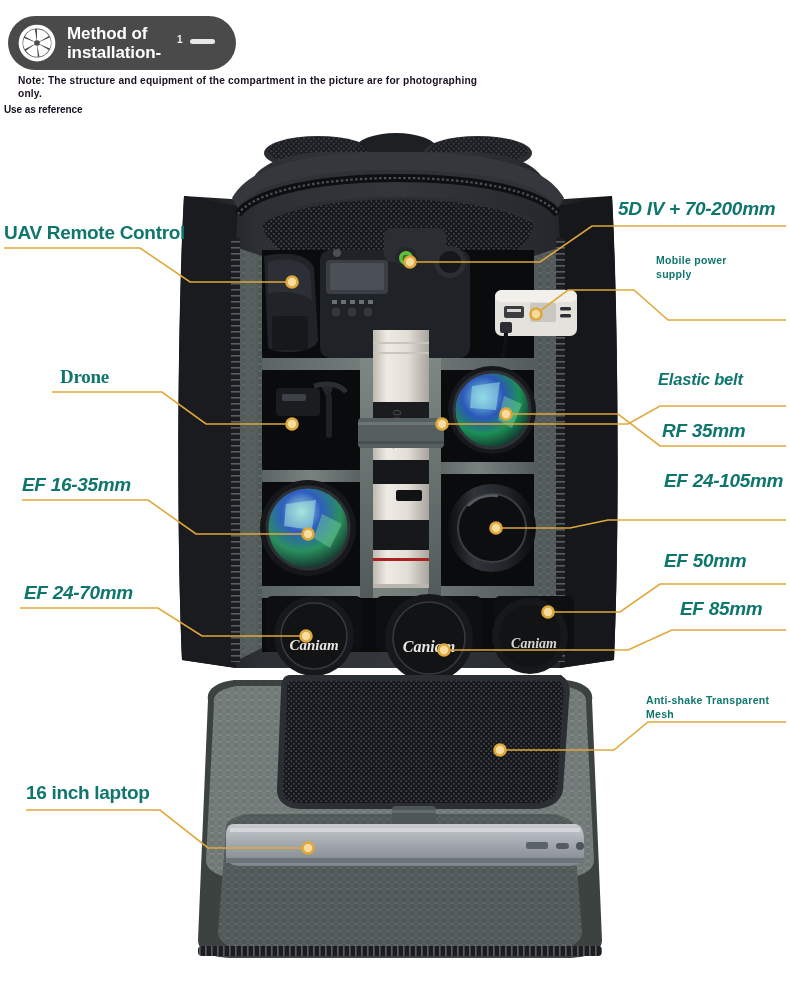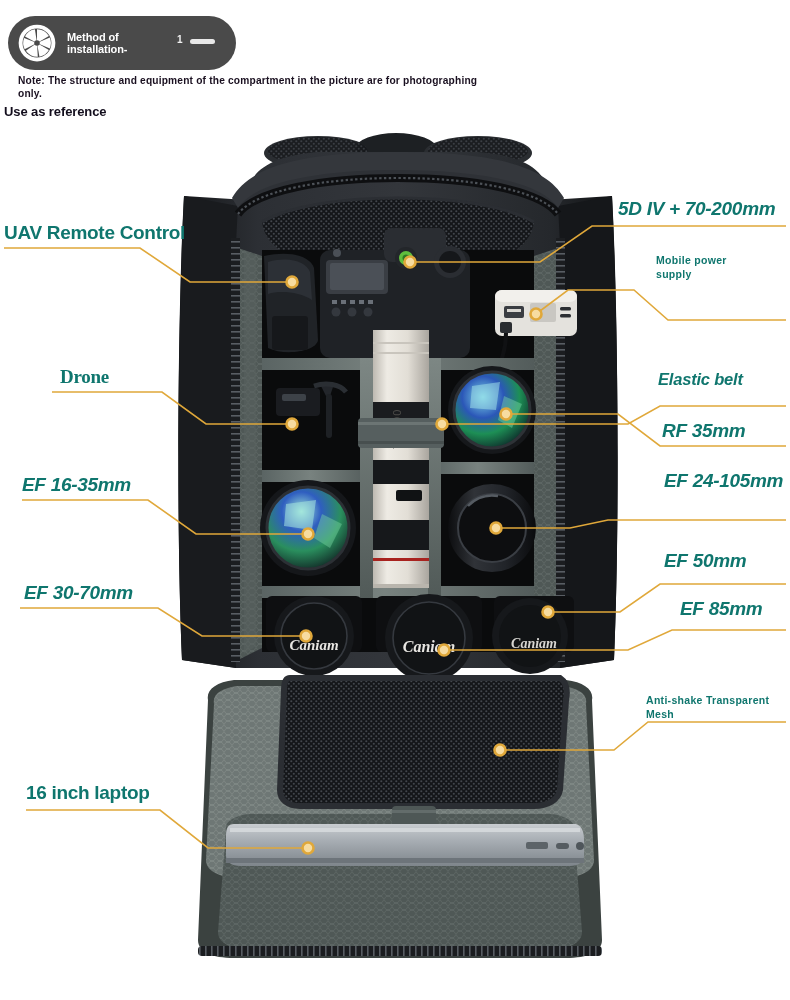--- a/index.html
+++ b/index.html
@@ -23,21 +23,21 @@
     background: #4a4a4a;
     border-radius: 27px;
     display: flex;
     align-items: center;
     padding-left: 8px;
     z-index: 40;
   }
   #aperture-icon { width: 42px; height: 42px; flex: 0 0 42px; }
   #badge-title {
     color: #ffffff;
-    font-size: 11px;
+    font-size: 17px;
     font-weight: bold;
     line-height: 1.13;
     margin-left: 9px;
     width: 108px;
     letter-spacing: -0.1px;
   }
   #badge-num {
     color: #f0f0f0;
     font-size: 10px;
     font-weight: bold;
@@ -61,21 +61,21 @@
     width: 470px;
     font-size: 10.2px;
     font-weight: bold;
     line-height: 1.30;
     color: #1a1020;
     letter-spacing: 0.18px;
   }
   #use-ref {
     position: absolute;
     left: 4px; top: 104px;
-    font-size: 13px;
+    font-size: 10px;
     font-weight: bold;
     color: #120d1c;
     letter-spacing: -0.1px;
   }
 
   
   .lbl {
     position: absolute;
     white-space: pre;
     color: #0f766e;
@@ -450,21 +450,21 @@
 
 <div id="note-text">Note: The structure and equipment of the compartment in the picture are for photographing only.</div>
 <div id="use-ref">Use as reference</div>
 
 <div class="lbl big" style="left:4px; top:222px;">UAV Remote Control</div>
 
 <div class="lbl big" style="left:60px; top:366px;font-family:Liberation Serif, serif;">Drone</div>
 
 <div class="lbl big ital" style="left:22px; top:474px;">EF 16-35mm</div>
 
-<div class="lbl big ital" style="left:24px; top:582px;">EF 30-70mm</div>
+<div class="lbl big ital" style="left:24px; top:582px;">EF 24-70mm</div>
 
 <div class="lbl big" style="left:26px; top:782px;">16 inch laptop</div>
 
 <div class="lbl big ital" style="left:618px; top:198px;">5D IV + 70-200mm</div>
 
 <div class="lbl small" style="left:656px; top:254px; width:100px; white-space:normal;">Mobile power supply</div>
 
 <div class="lbl mid" style="left:658px; top:370px;font-style:italic;">Elastic belt</div>
 
 <div class="lbl big ital" style="left:662px; top:420px;">RF 35mm</div>

